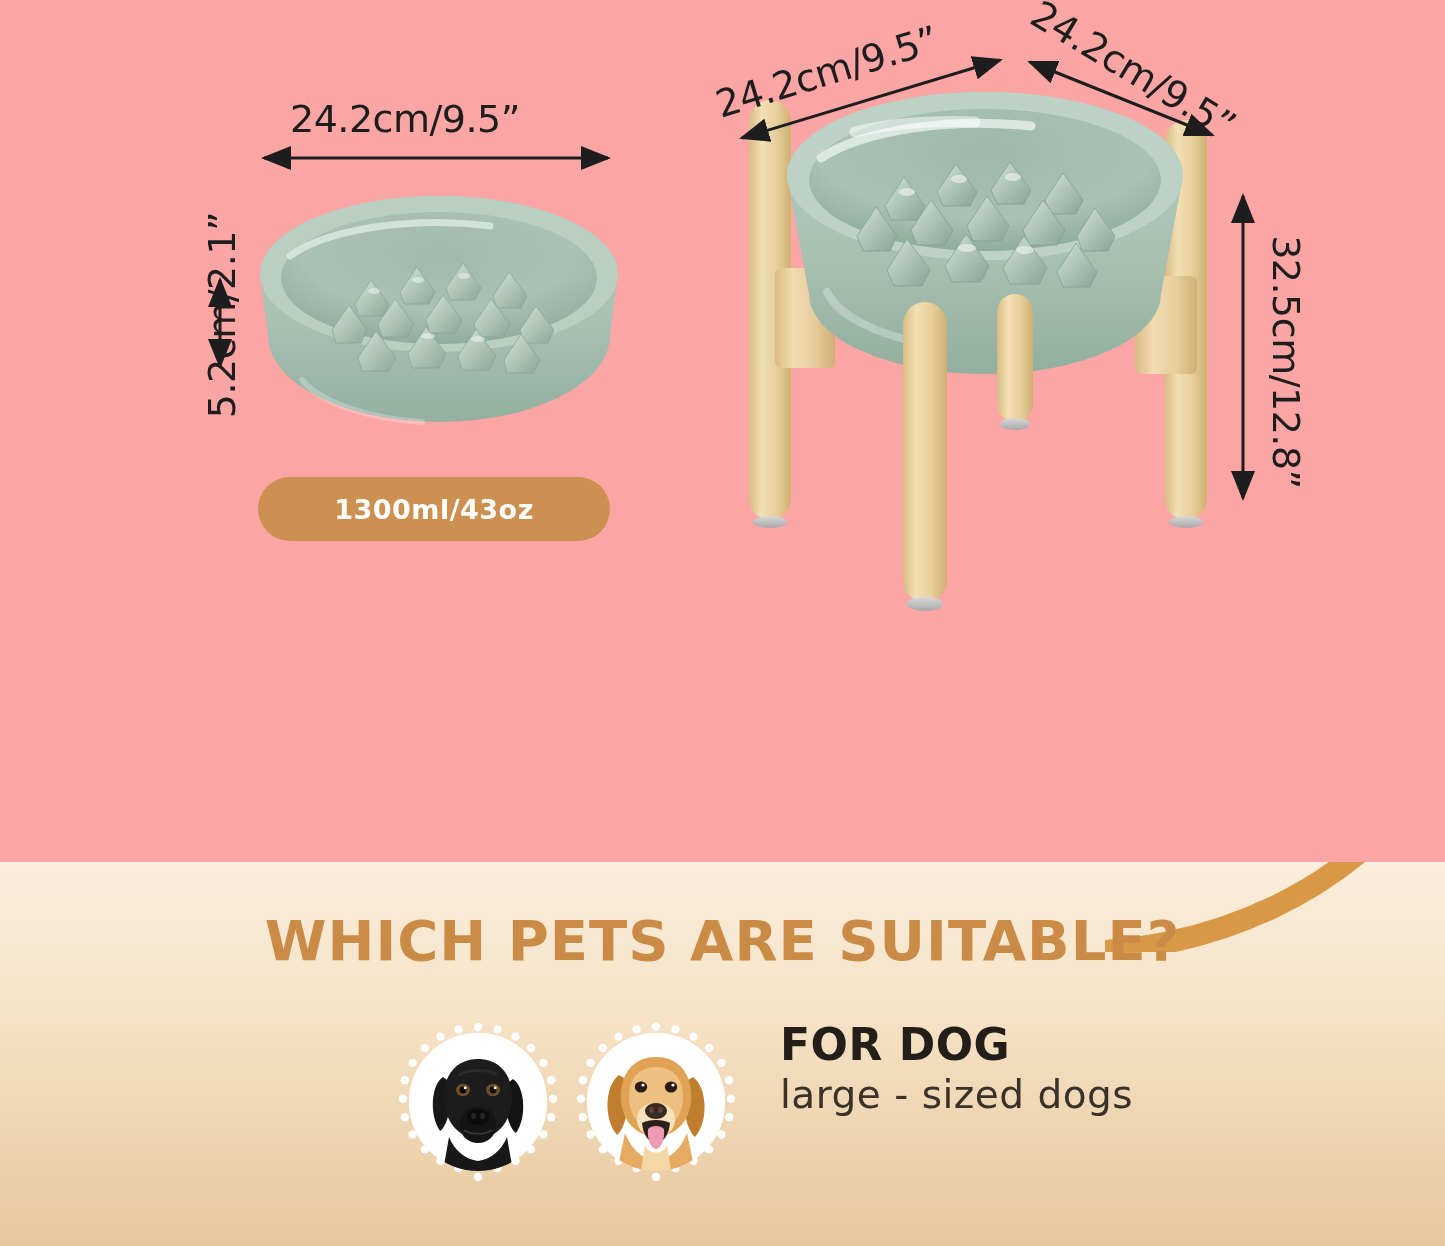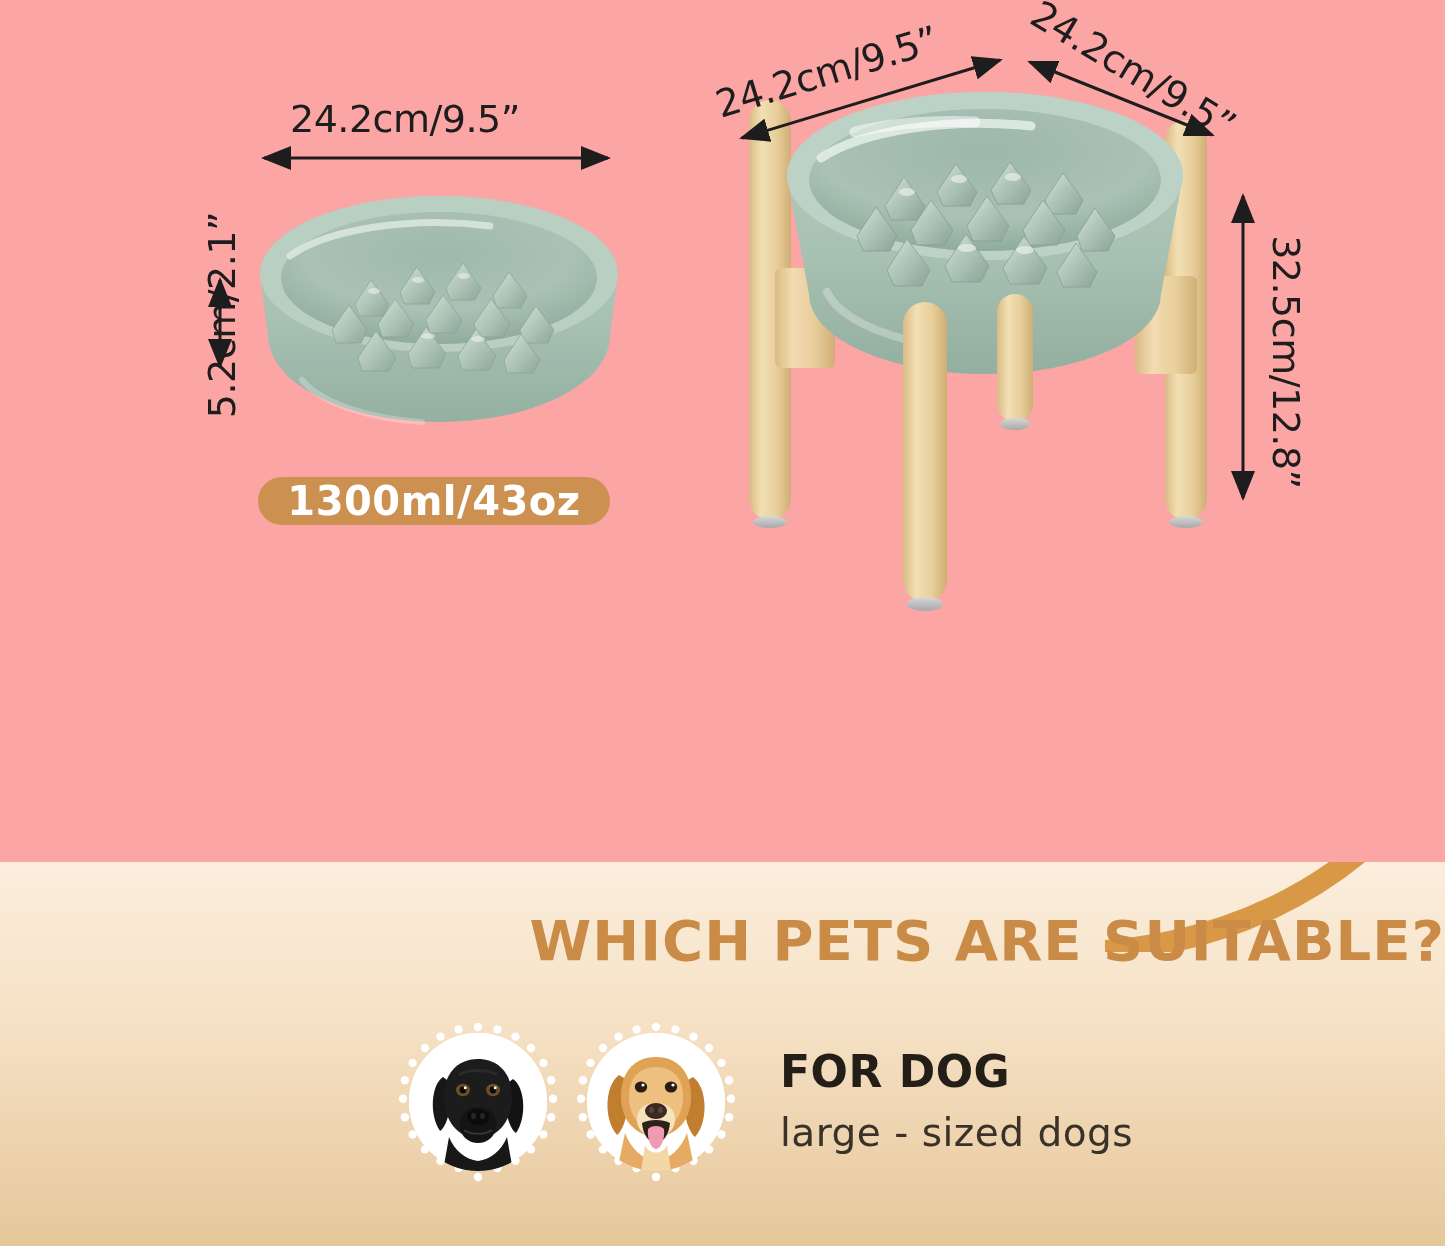--- a/index.html
+++ b/index.html
@@ -48,57 +48,57 @@
     left:1159px; top:340px; font-size:38px;
     transform:rotate(90deg); transform-origin:center center;
   }
 
   
   #arrow-layer { position:absolute; left:0; top:0; width:1445px; height:862px; }
 
   
   #capacity-badge {
     position:absolute; left:258px; top:477px;
-    width:352px; height:48px;
+    width:352px; height:64px;
     background:#cc9150;
     border-radius:32px;
     display:flex; align-items:center; justify-content:center;
     color:#ffffff;
     font-family:"DejaVu Sans", sans-serif;
     font-weight:bold;
-    font-size:40px;
+    font-size:27px;
     letter-spacing:0.5px;
   }
 
   
   
   #bowl-left { position:absolute; left:250px; top:196px; width:378px; height:240px; }
   #bowl-right-assembly { position:absolute; left:735px; top:80px; width:500px; height:540px; }
 
   
   #suitability-banner {
     position:absolute; left:0; top:862px; width:1445px; height:384px;
     background:linear-gradient(180deg,#fbeedd 0%, #f6e2c6 40%, #e6c79b 100%);
     overflow:hidden;
   }
   #banner-arc { position:absolute; right:0; top:-110px; width:340px; height:200px; }
 
   #banner-title {
     position:absolute; left:0; top:46px; width:1445px;
-    text-align:right;
+    text-align:center;
     color:#ca8b47;
     font-family:"DejaVu Sans", sans-serif;
     font-weight:bold;
     font-size:56px;
     letter-spacing:1px;
   }
 
   #pets-row {
     position:absolute; left:398px; top:160px;
-    display:flex; align-items:center; gap:18px;
+    display:flex; gap:18px;
   }
 
   .pet-circle {
     position:relative;
     width:160px; height:160px;
     flex:0 0 auto;
   }
   .pet-dots { position:absolute; left:0; top:0; width:160px; height:160px; }
   .pet-photo {
     position:absolute; left:11px; top:11px; width:138px; height:138px;
@@ -113,21 +113,21 @@
     font-size:44px;
     letter-spacing:0.5px;
     line-height:1.05;
   }
   #pet-text-sub {
     color:#3a3229;
     font-family:"DejaVu Sans", sans-serif;
     font-weight:400;
     font-size:39px;
     letter-spacing:0.5px;
-    margin-top:15px;
+    margin-top:4px;
   }
 </style>
 </head>
 <body>
 
 <div id="product-area">
 
   <div id="bowl-left">
     <svg width="378" height="240" viewBox="0 0 378 240">
       <defs>

